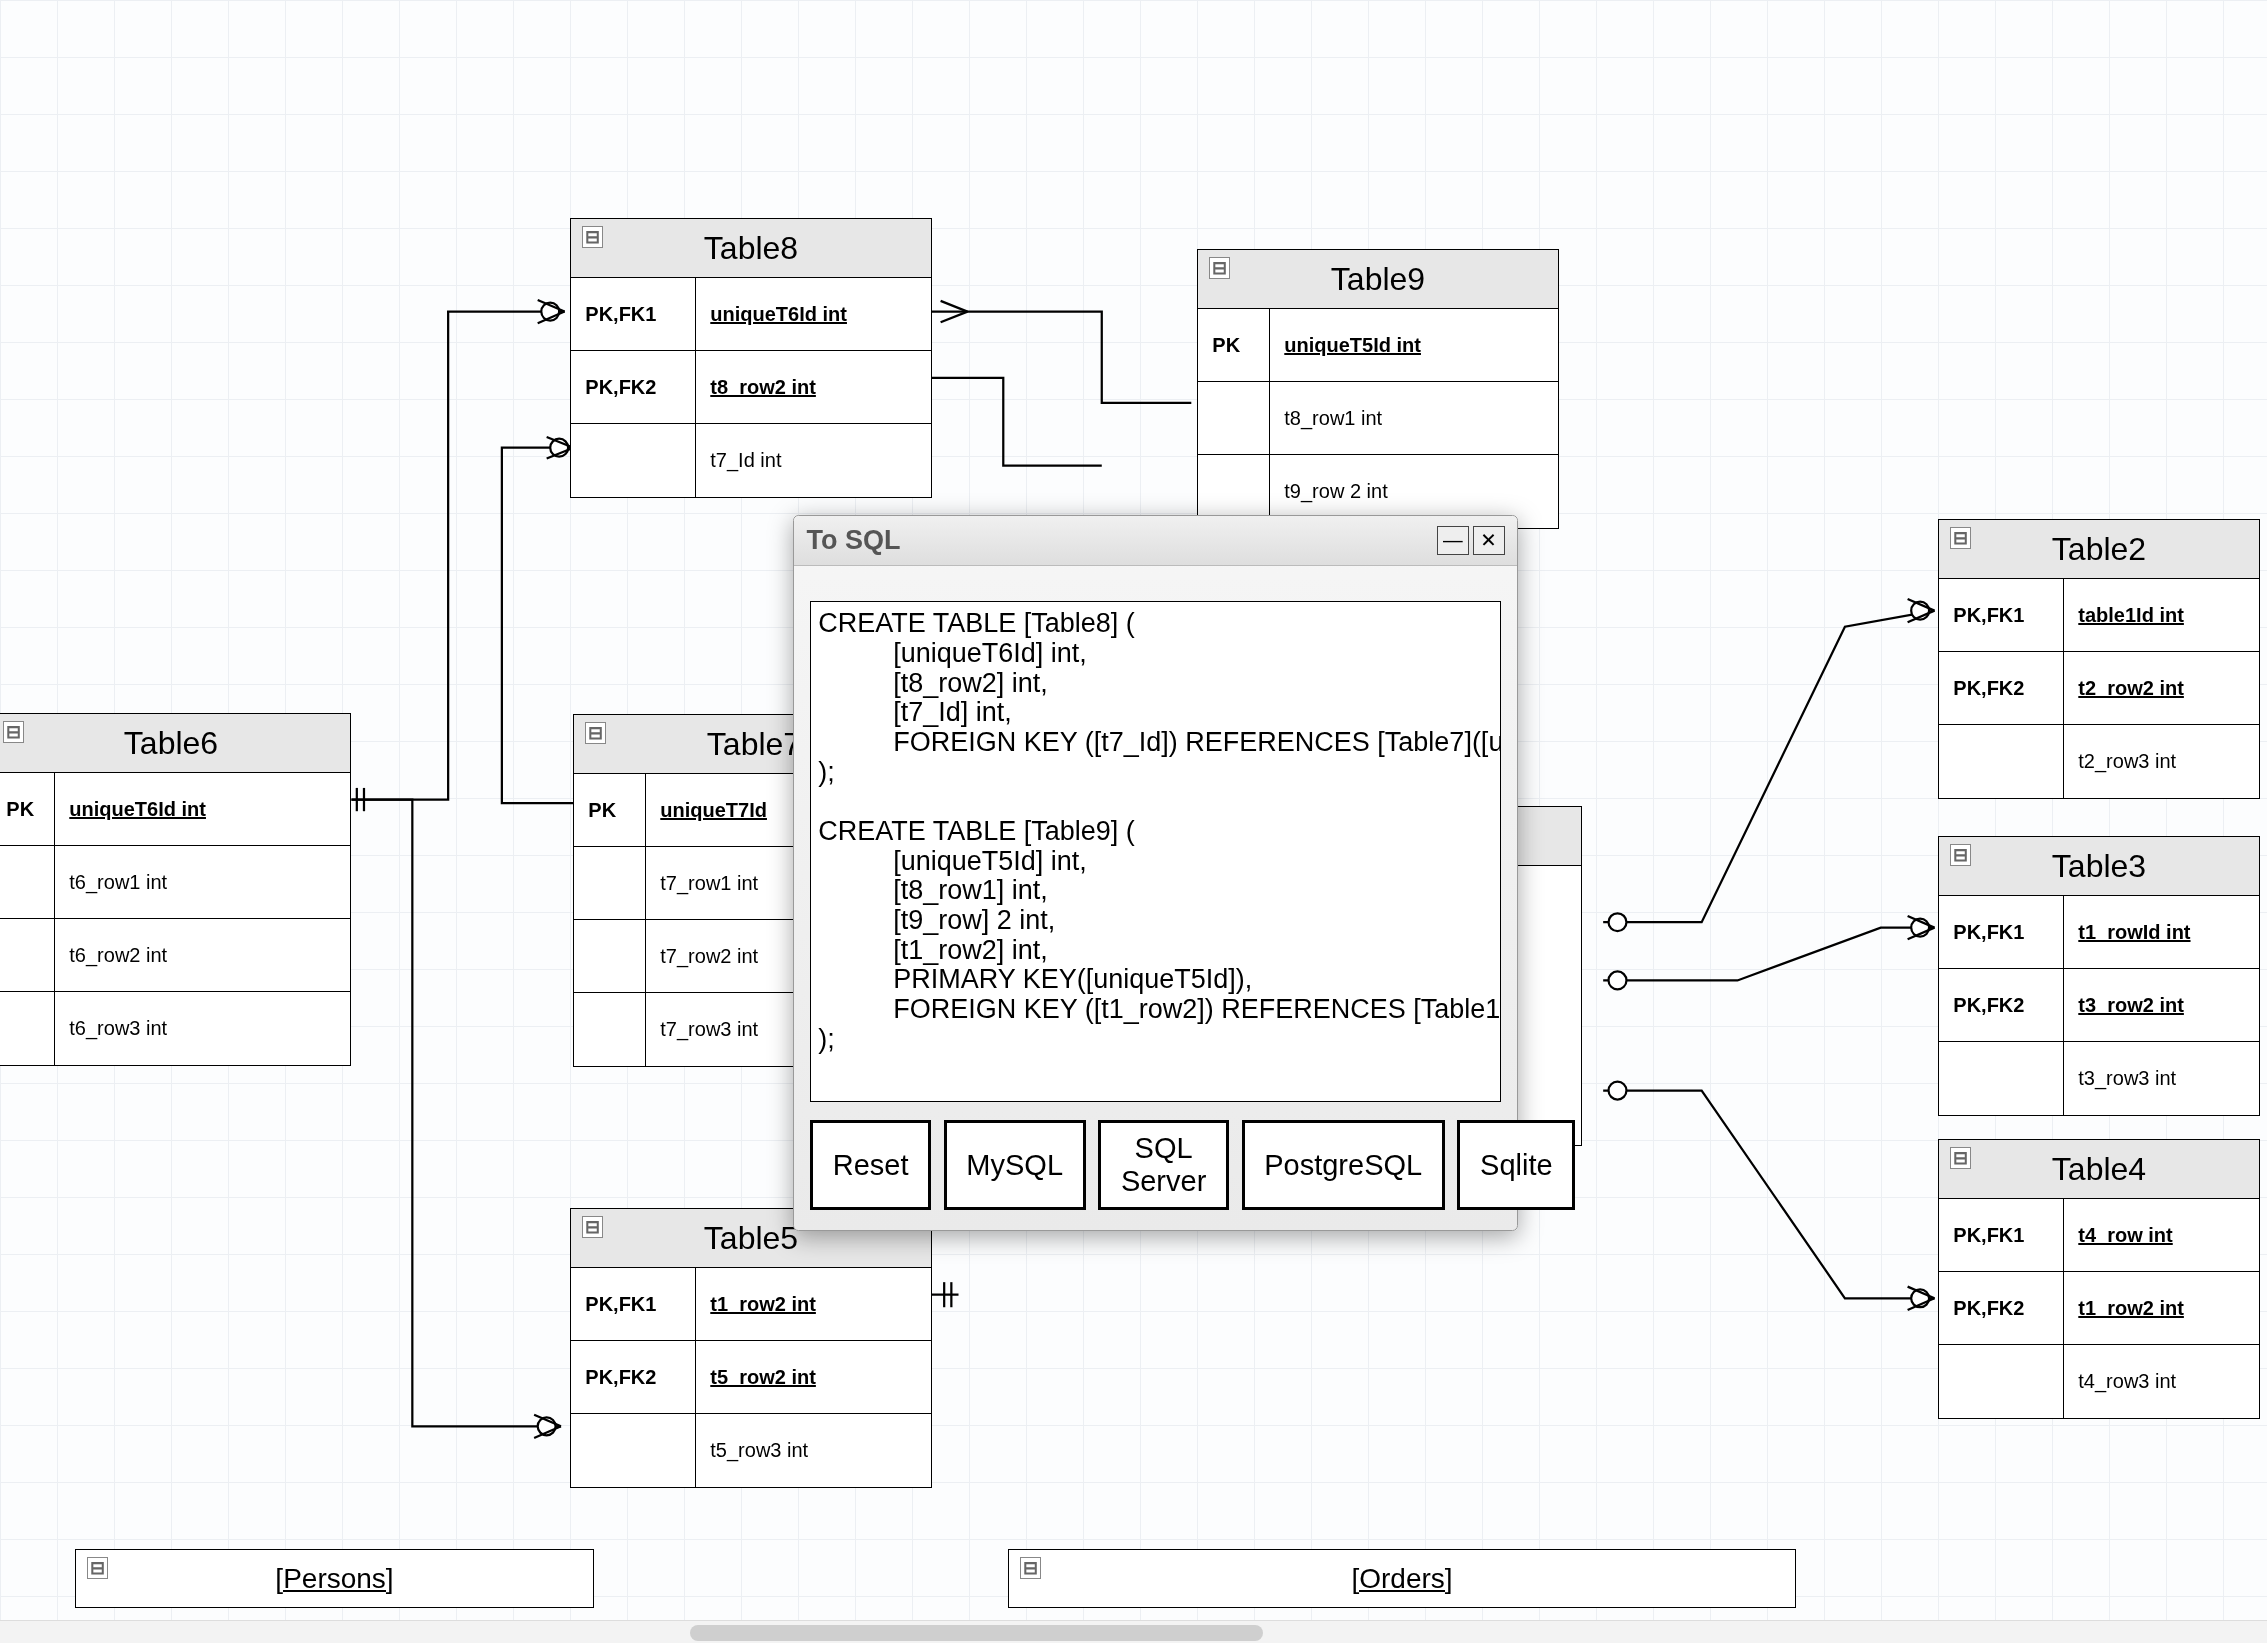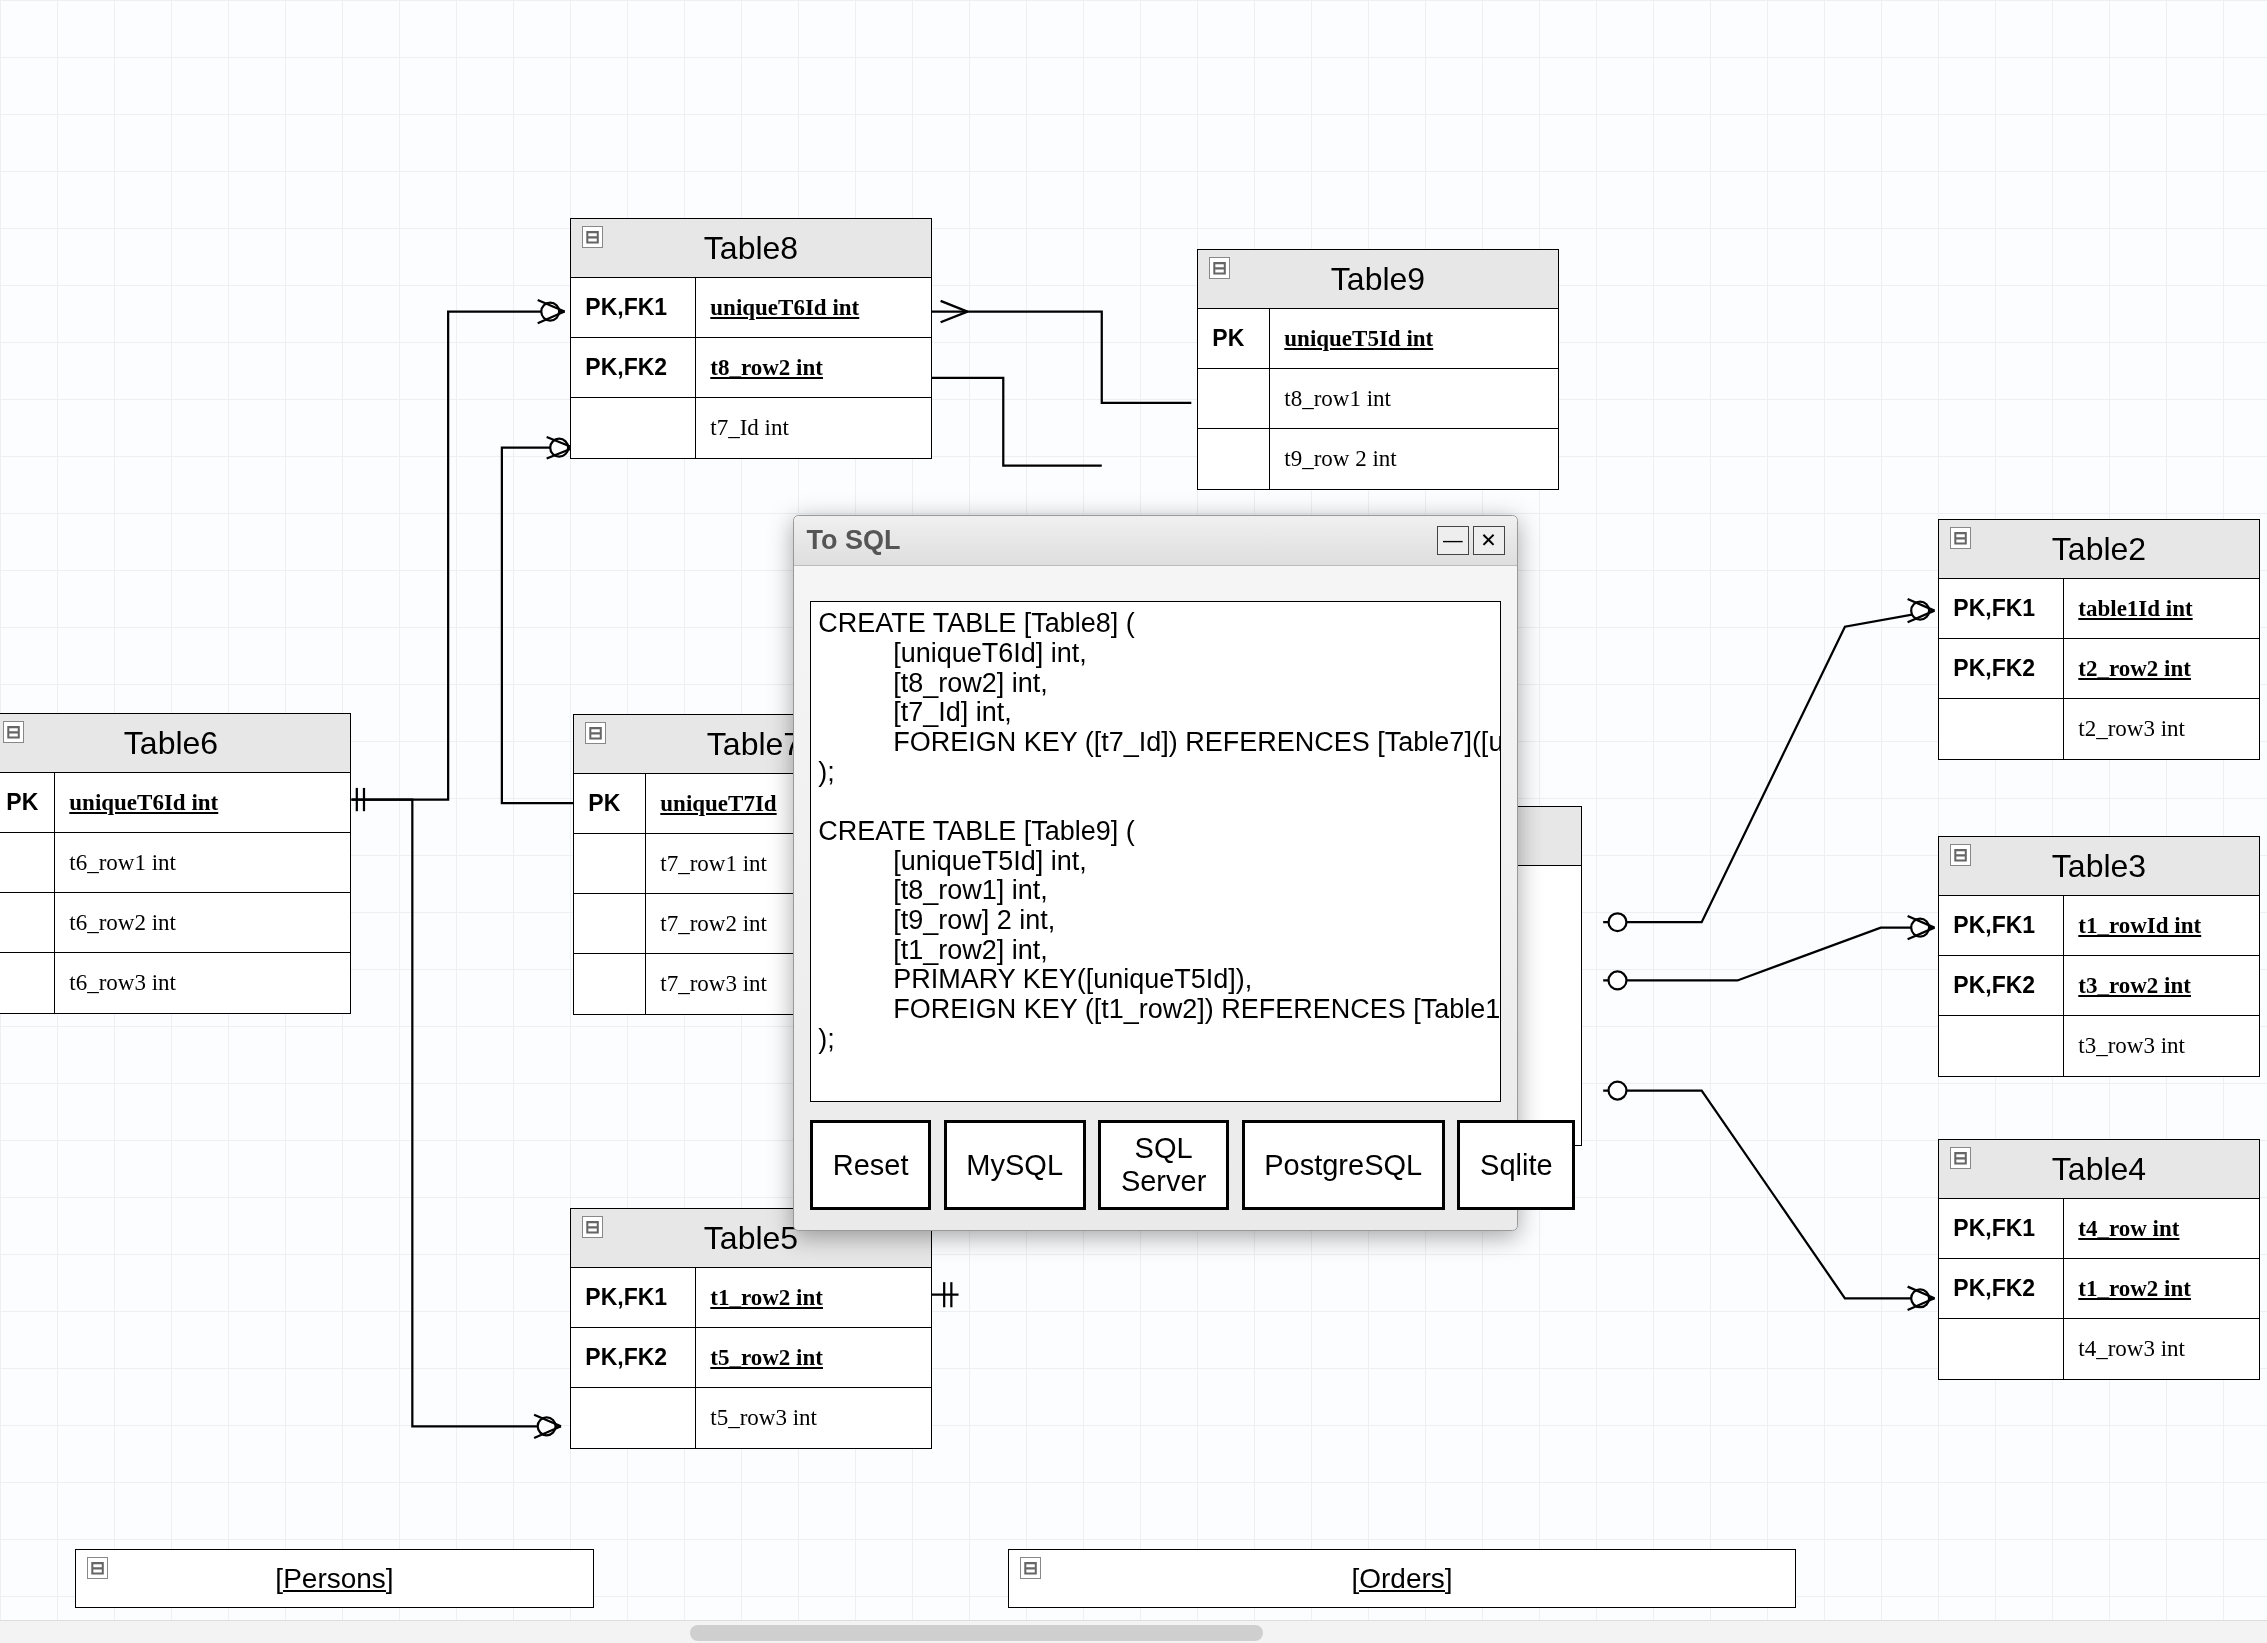--- a/index.html
+++ b/index.html
@@ -40,25 +40,25 @@
     display:flex; align-items:center; justify-content:center;
     font-size:18px; line-height:0; color:#666;
     font-weight:bold;
   }
   .tbl .hdr .title{
     flex:1; text-align:center;
     font-size:32px;
   }
   .tbl .rows { display:flex; }
   .tbl .keycol { border-right:1.8px solid #000; display:flex; flex-direction:column; }
-  .tbl .valcol { display:flex; flex-direction:column; flex:1;font-family:Liberation Serif, serif; }
+  .tbl .valcol { display:flex; flex-direction:column; flex:1; }
   .tbl .cell {
-    height:60px; padding:0 14.3px;
+    height:73px; padding:0 14.3px;
     display:flex; align-items:center;
-    font-size:23px;
+    font-size:20px;
     border-bottom:1.8px solid #000; white-space:nowrap;
   }
   .tbl .cell.last{ border-bottom:none; }
   .tbl .keycol .cell { font-weight:bold; }
   .tbl .valcol .cell.fk { font-weight:bold; text-decoration:underline; }
 
   
   .ent {
     position:absolute;
     background:#fff;

